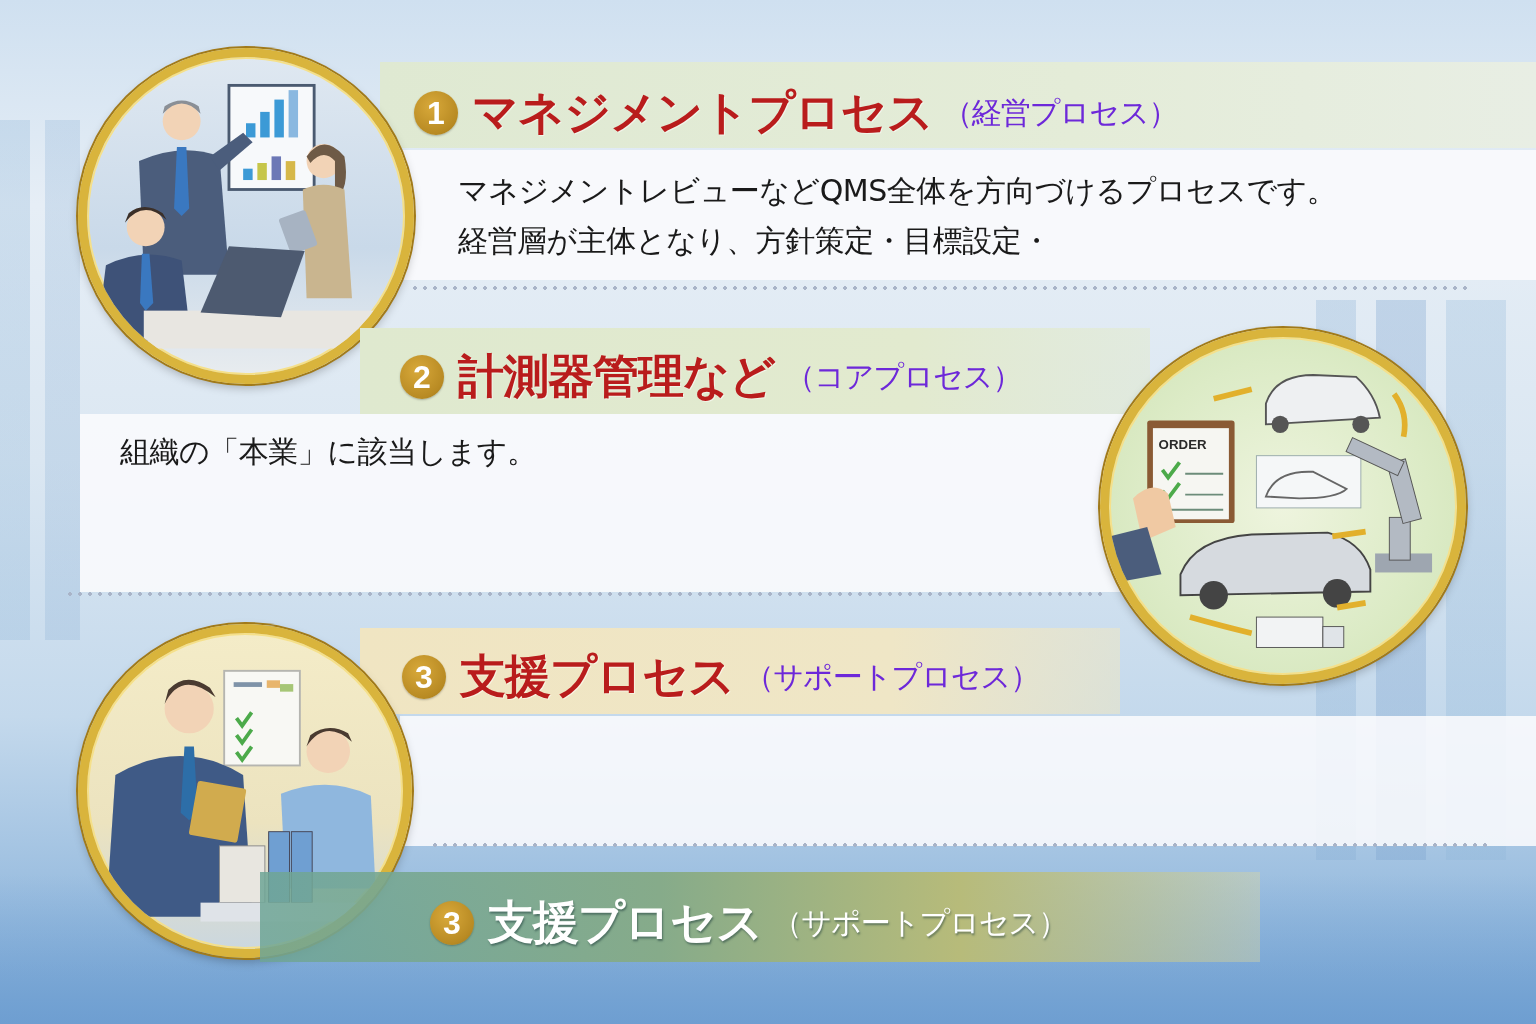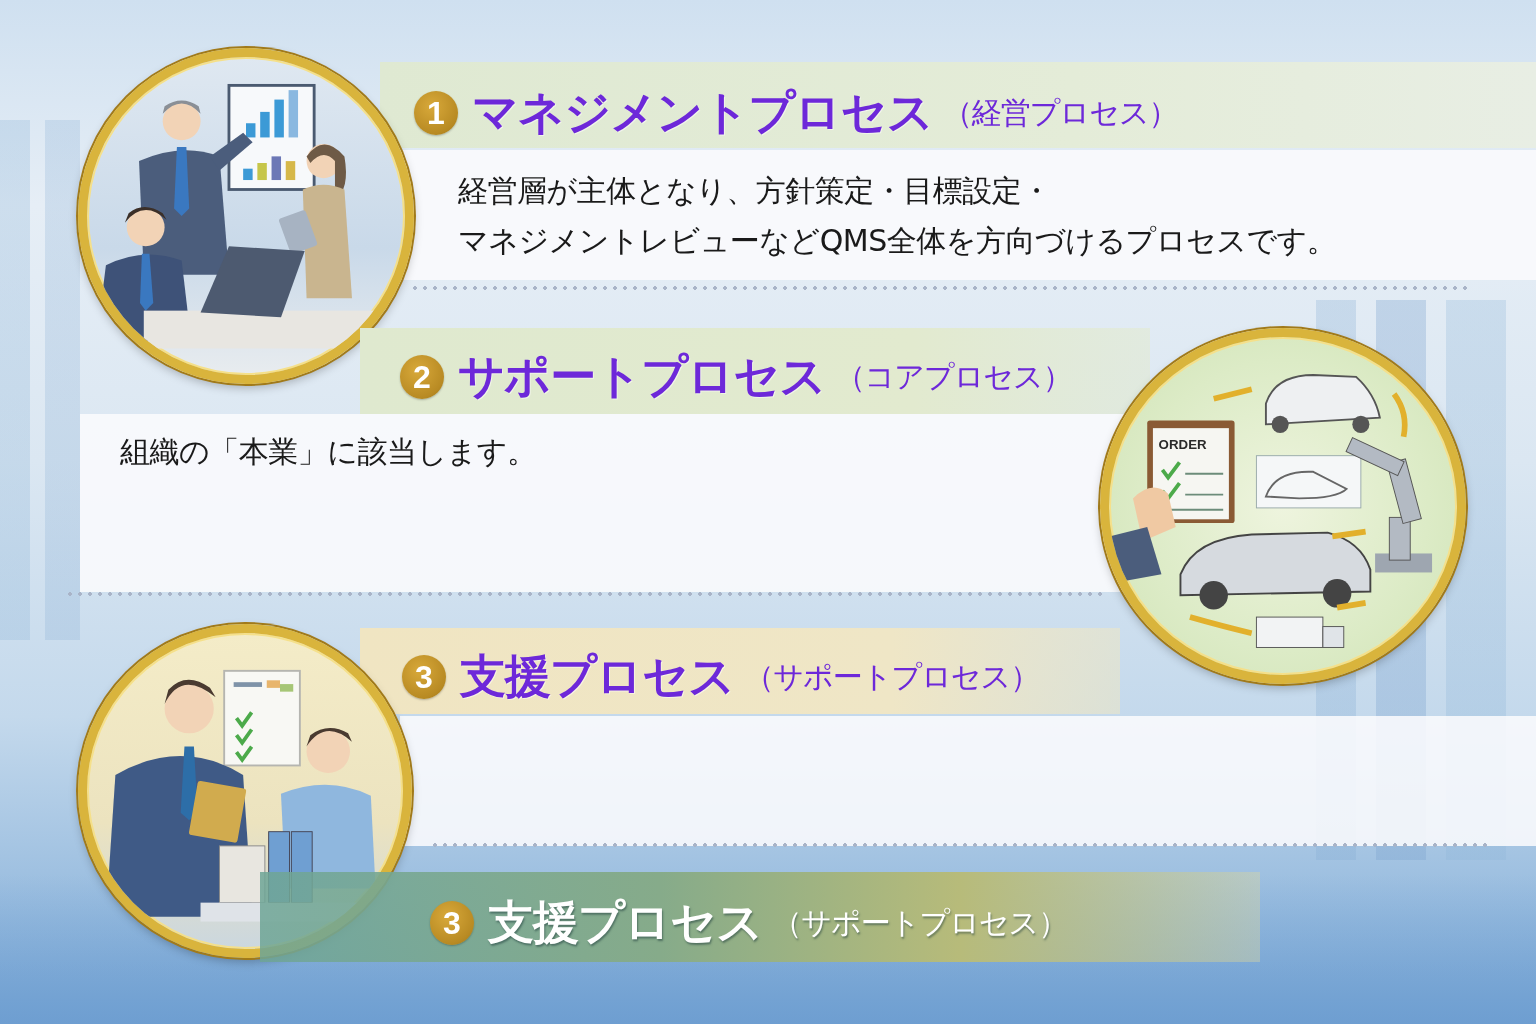--- a/index.html
+++ b/index.html
@@ -31,21 +31,21 @@
   .text-panel { position: absolute; background: rgba(250,251,253,.88); }
   .panel-1 { left: 400px; top: 150px; width: 1136px; height: 130px; }
   .panel-2 { left: 80px; top: 414px; width: 1060px; height: 178px; }
   .panel-3 { left: 400px; top: 716px; width: 1136px; height: 130px; }
 
   .heading { position: absolute; display: flex; align-items: center; white-space: nowrap; }
   .num-badge { width: 44px; height: 44px; border-radius: 50%;
     background: radial-gradient(circle at 40% 35%, #d8a93a 0%, #b88a23 70%, #9a7218 100%);
     color: #fff; font-weight: bold; font-size: 32px; display: flex; align-items: center; justify-content: center;
     box-shadow: 0 1px 2px rgba(0,0,0,.25); font-family: "Liberation Sans", sans-serif; }
-  .h-main { color: #6d28d9; font-weight: bold; font-size: 46px; margin-left: 14px; letter-spacing: -1px;
+  .h-main { color: #b91c1c; font-weight: bold; font-size: 46px; margin-left: 14px; letter-spacing: -1px;
     text-shadow: 1px 1px 0 rgba(255,255,255,.5); }
   .h-sub { color: #6d28d9; font-size: 30px; margin-left: 10px; letter-spacing: -1px; }
 
   .heading-1 { left: 414px; top: 82px; }
   .heading-2 { left: 400px; top: 346px; }
   .heading-3 { left: 402px; top: 646px; }
   .heading-4 { left: 430px; top: 892px; }
   .heading-4 .h-main, .heading-4 .h-sub { color: #ffffff; text-shadow: 1px 2px 2px rgba(30,60,60,.5); }
 
   .body-text { position: absolute; color: #1a1a1a; font-size: 30px; line-height: 50px; letter-spacing: -0.5px; }
@@ -81,22 +81,22 @@
 <div class="bg-bottom"></div>
 
 <div class="band band-1"></div>
 <div class="text-panel panel-1"></div>
 <div class="heading heading-1">
   <span class="num-badge">1</span>
   <span class="h-main">マネジメントプロセス</span>
   <span class="h-sub">（経営プロセス）</span>
 </div>
 <div class="body-text body-1">
+  <div>マネジメントレビューなどQMS全体を方向づけるプロセスです。</div>
   <div>経営層が主体となり、方針策定・目標設定・</div>
-  <div>マネジメントレビューなどQMS全体を方向づけるプロセスです。</div>
 </div>
 <div class="dots dots-1"></div>
 
 <div class="medallion med-1">
   <svg class="med-svg" viewBox="0 0 336 336">
     <rect x="150" y="30" width="90" height="110" fill="#f7f9fb" stroke="#4a5a70" stroke-width="3"></rect>
     <rect x="168" y="70" width="10" height="15" fill="#3c9ad6"></rect>
     <rect x="183" y="58" width="10" height="27" fill="#3c9ad6"></rect>
     <rect x="198" y="45" width="10" height="40" fill="#3c9ad6"></rect>
     <rect x="213" y="35" width="10" height="50" fill="#8ab8e0"></rect>
@@ -123,21 +123,21 @@
 
     <rect x="60" y="268" width="260" height="40" fill="#e8e6e1"></rect>
     <path d="M120 270 L150 200 L230 205 L205 275 Z" fill="#4d5a70"></path>
   </svg>
 </div>
 
 <div class="band band-2"></div>
 <div class="text-panel panel-2"></div>
 <div class="heading heading-2">
   <span class="num-badge">2</span>
-  <span class="h-main">サポートプロセス</span>
+  <span class="h-main">計測器管理など</span>
   <span class="h-sub">（コアプロセス）</span>
 </div>
 <div class="body-text body-2">
   <div>組織の「本業」に該当します。</div>
 </div>
 <div class="dots dots-2"></div>
 
 <div class="medallion med-2">
   <svg class="med-svg" viewBox="0 0 366 356">
 

